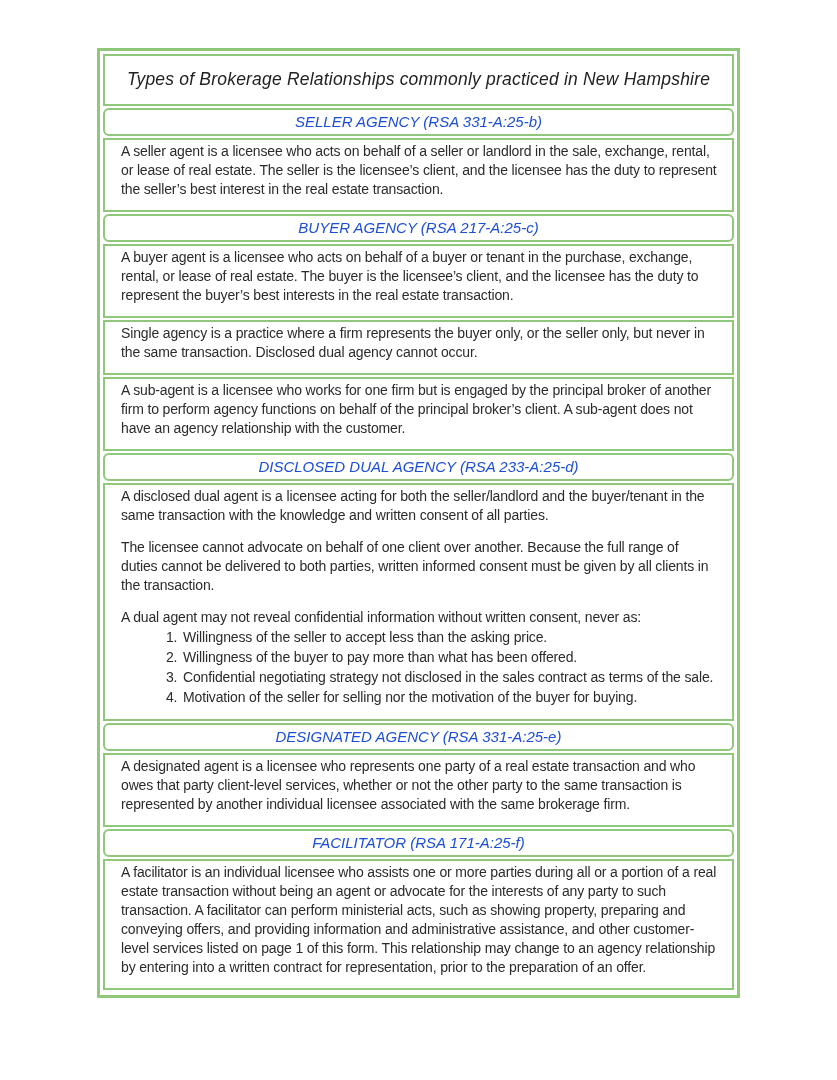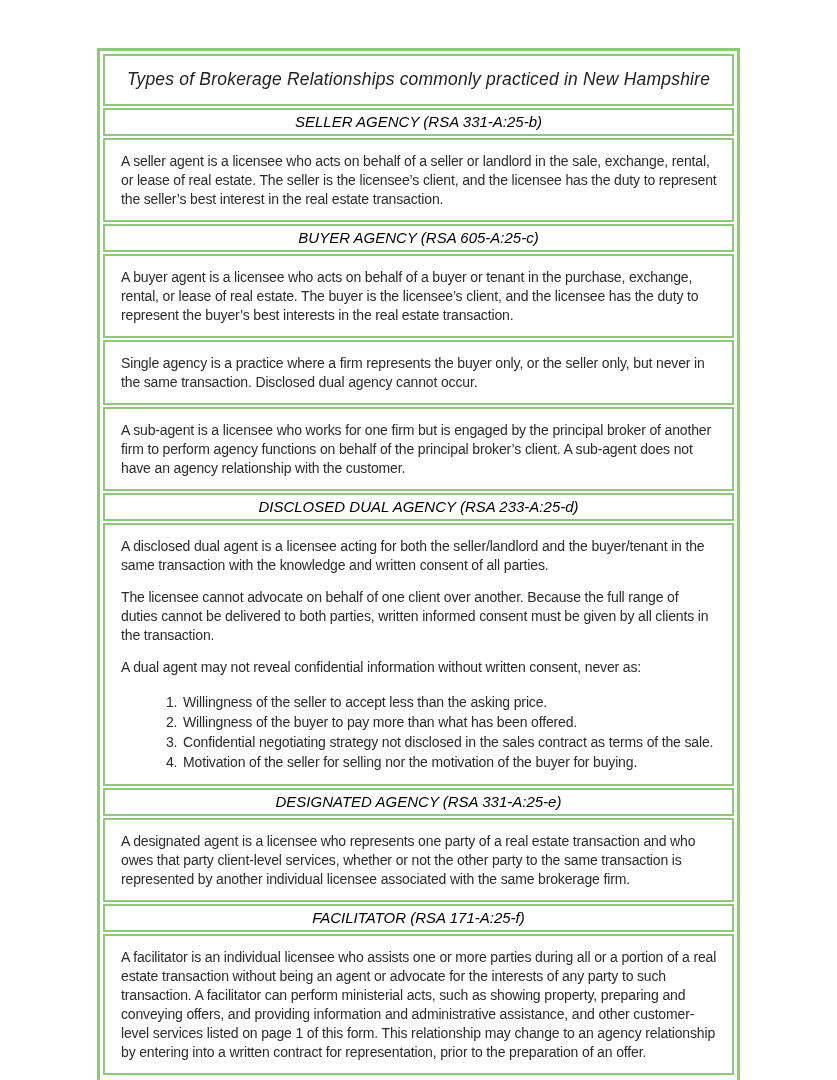--- a/index.html
+++ b/index.html
@@ -43,32 +43,33 @@
     font-size: 17.5px;
     letter-spacing: 0.2px;
     padding: 13px 8px 14px;
     color: #222;
   }
   .sec-head {
     text-align: center;
     font-style: italic;
     font-size: 15px;
     padding: 3px 0 4px;
-    color: #000000;
+    color: #1d4ed8;
+    border-radius: 6px;
   }
   .sec-body {
-    padding: 12px 14px 11px 16px;
+    padding: 2px 14px 11px 16px;
     font-size: 14px;
     letter-spacing: -0.15px;
     line-height: 19px;
   }
   .sec-body p { margin: 0 0 13px; }
   .sec-body p:last-of-type { margin-bottom: 0; }
   .sec-body ol {
-    margin: 16px 0 0;
+    margin: 1px 0 0;
     padding-left: 60px;
   }
   .sec-body li {
     margin: 0 0 1px;
     padding-left: 2px;
   }
 </style>
 </head>
 <body>
 
@@ -77,21 +78,21 @@
     <div class="row title-row">Types of Brokerage Relationships commonly practiced in New Hampshire</div>
     <div id="sections">
   <section>
     <div class="row sec-head">SELLER AGENCY (RSA 331-A:25-b)</div>
     <div class="row sec-body">
             <p>A seller agent is a licensee who acts on behalf of a seller or landlord in the sale, exchange, rental, or lease of real estate. The seller is the licensee’s client, and the licensee has the duty to represent the seller’s best interest in the real estate transaction.</p>
           </div>
   </section>
 
   <section>
-    <div class="row sec-head">BUYER AGENCY (RSA 605-A:25-c)</div>
+    <div class="row sec-head">BUYER AGENCY (RSA 217-A:25-c)</div>
     <div class="row sec-body">
             <p>A buyer agent is a licensee who acts on behalf of a buyer or tenant in the purchase, exchange, rental, or lease of real  estate. The buyer is the licensee’s client, and the licensee has the duty to represent the buyer’s best interests in the real estate transaction.</p>
           </div>
   </section>
 
   <section>
     <div class="row sec-body">
             <p>Single agency is a practice where a firm represents the buyer only, or the seller only, but never in the same transaction. Disclosed dual agency cannot occur.</p>
           </div>
   </section>

